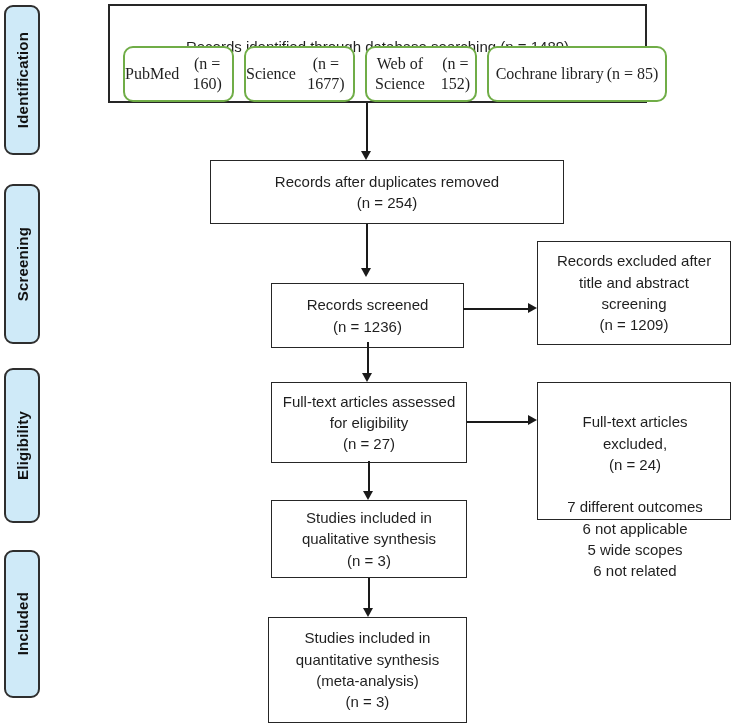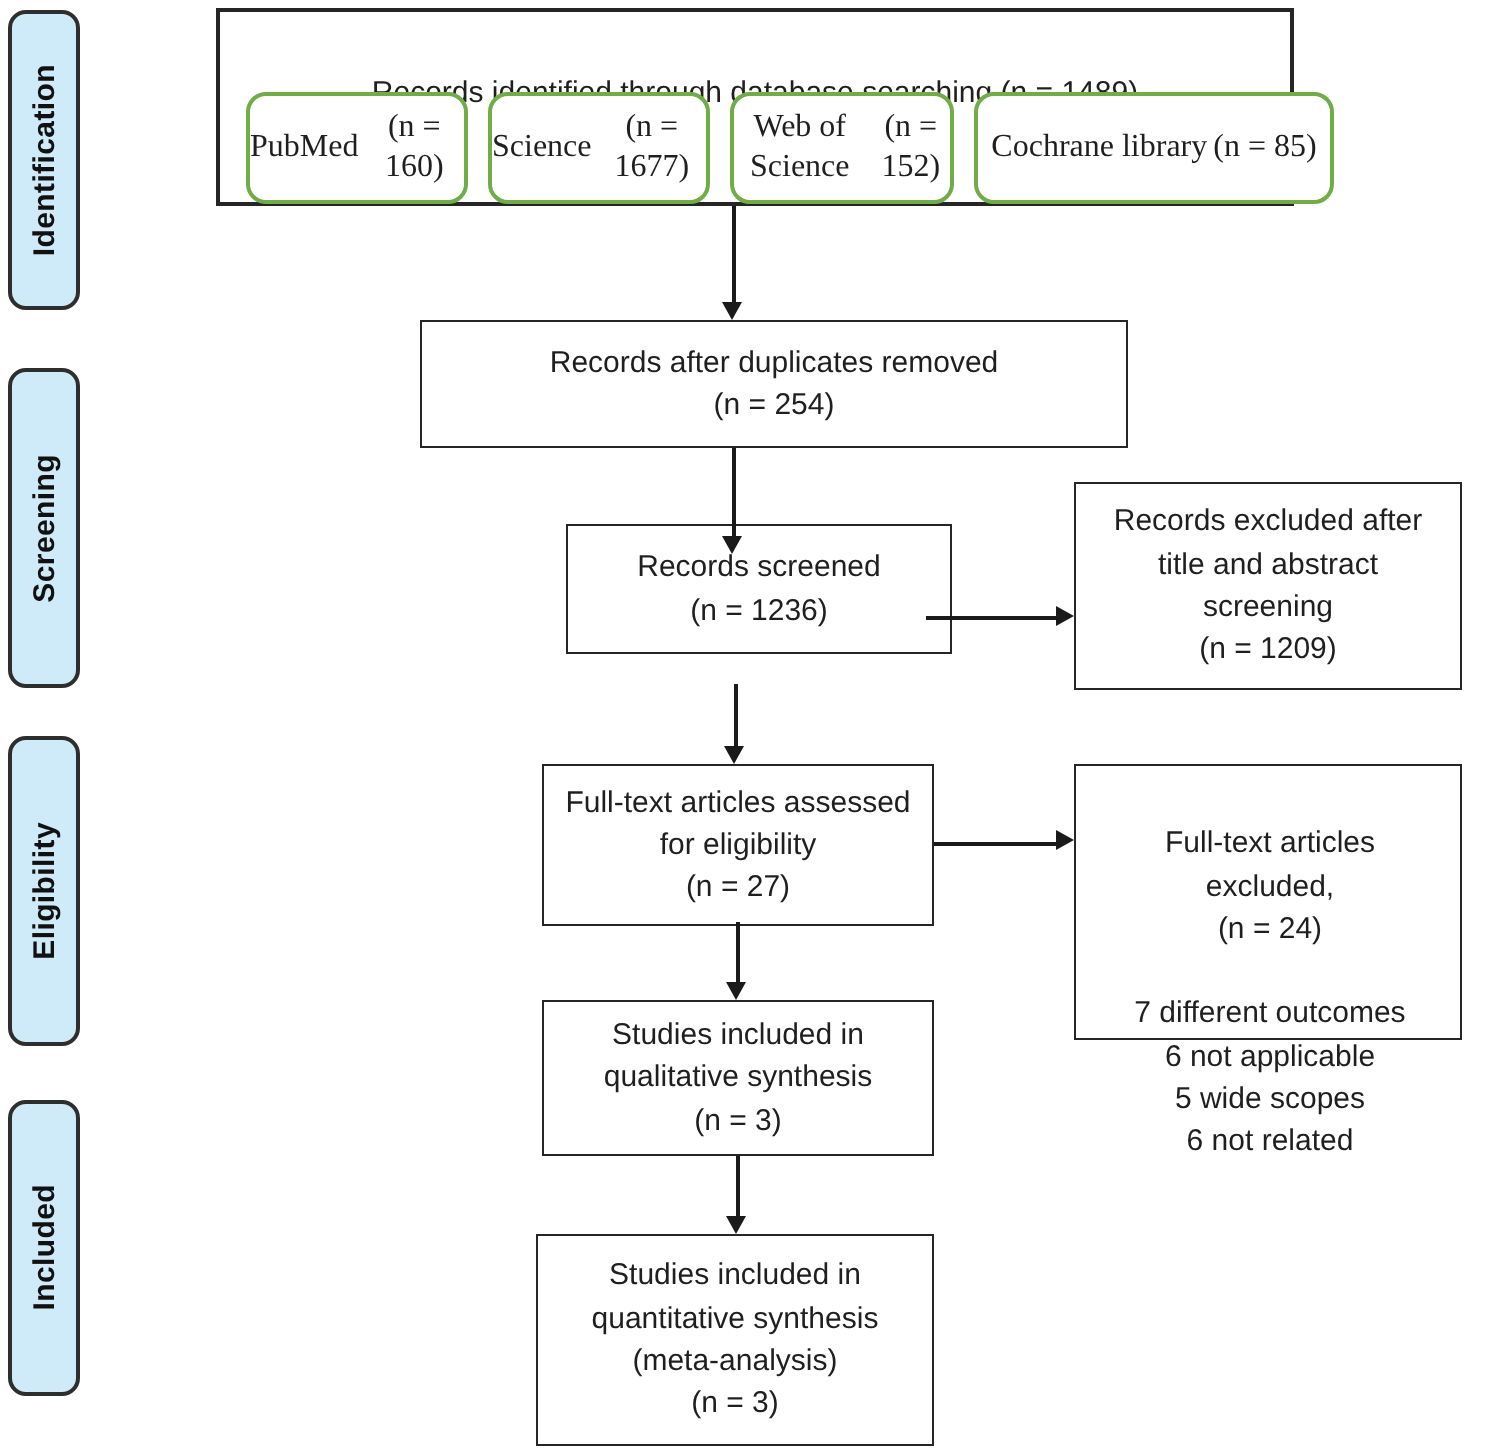--- a/index.html
+++ b/index.html
@@ -81,21 +81,21 @@
     font-family: "Liberation Serif", serif;
     font-size: 16px;
     line-height: 1.25;
   }
   .db-pubmed   { width: 111px; }
   .db-scopus   { width: 111px; }
   .db-wos      { width: 112px; }
   .db-cochrane { width: 180px; }
 
   .box-duplicates   { left: 210px; top: 160px; width: 354px; height: 64px; }
-  .box-screened     { left: 271px; top: 262px; width: 193px; height: 65px; margin-left: 12px; }
+  .box-screened     { left: 271px; top: 283px; width: 193px; height: 65px; }
   .box-excluded1    { left: 537px; top: 241px; width: 194px; height: 104px; }
   .box-fulltext     { left: 271px; top: 382px; width: 196px; height: 81px; }
   .box-excluded2    { left: 537px; top: 382px; width: 194px; height: 138px;
                       display: block; text-align: left; padding: 7px 10px 0 12px; }
   .box-qualitative  { left: 271px; top: 500px; width: 196px; height: 78px; }
   .box-quantitative { left: 268px; top: 617px; width: 199px; height: 106px; }
 
   .excl2-header  { text-align: center; white-space: pre-line; }
   .excl2-reasons { text-align: center;   white-space: pre-line; }
 

